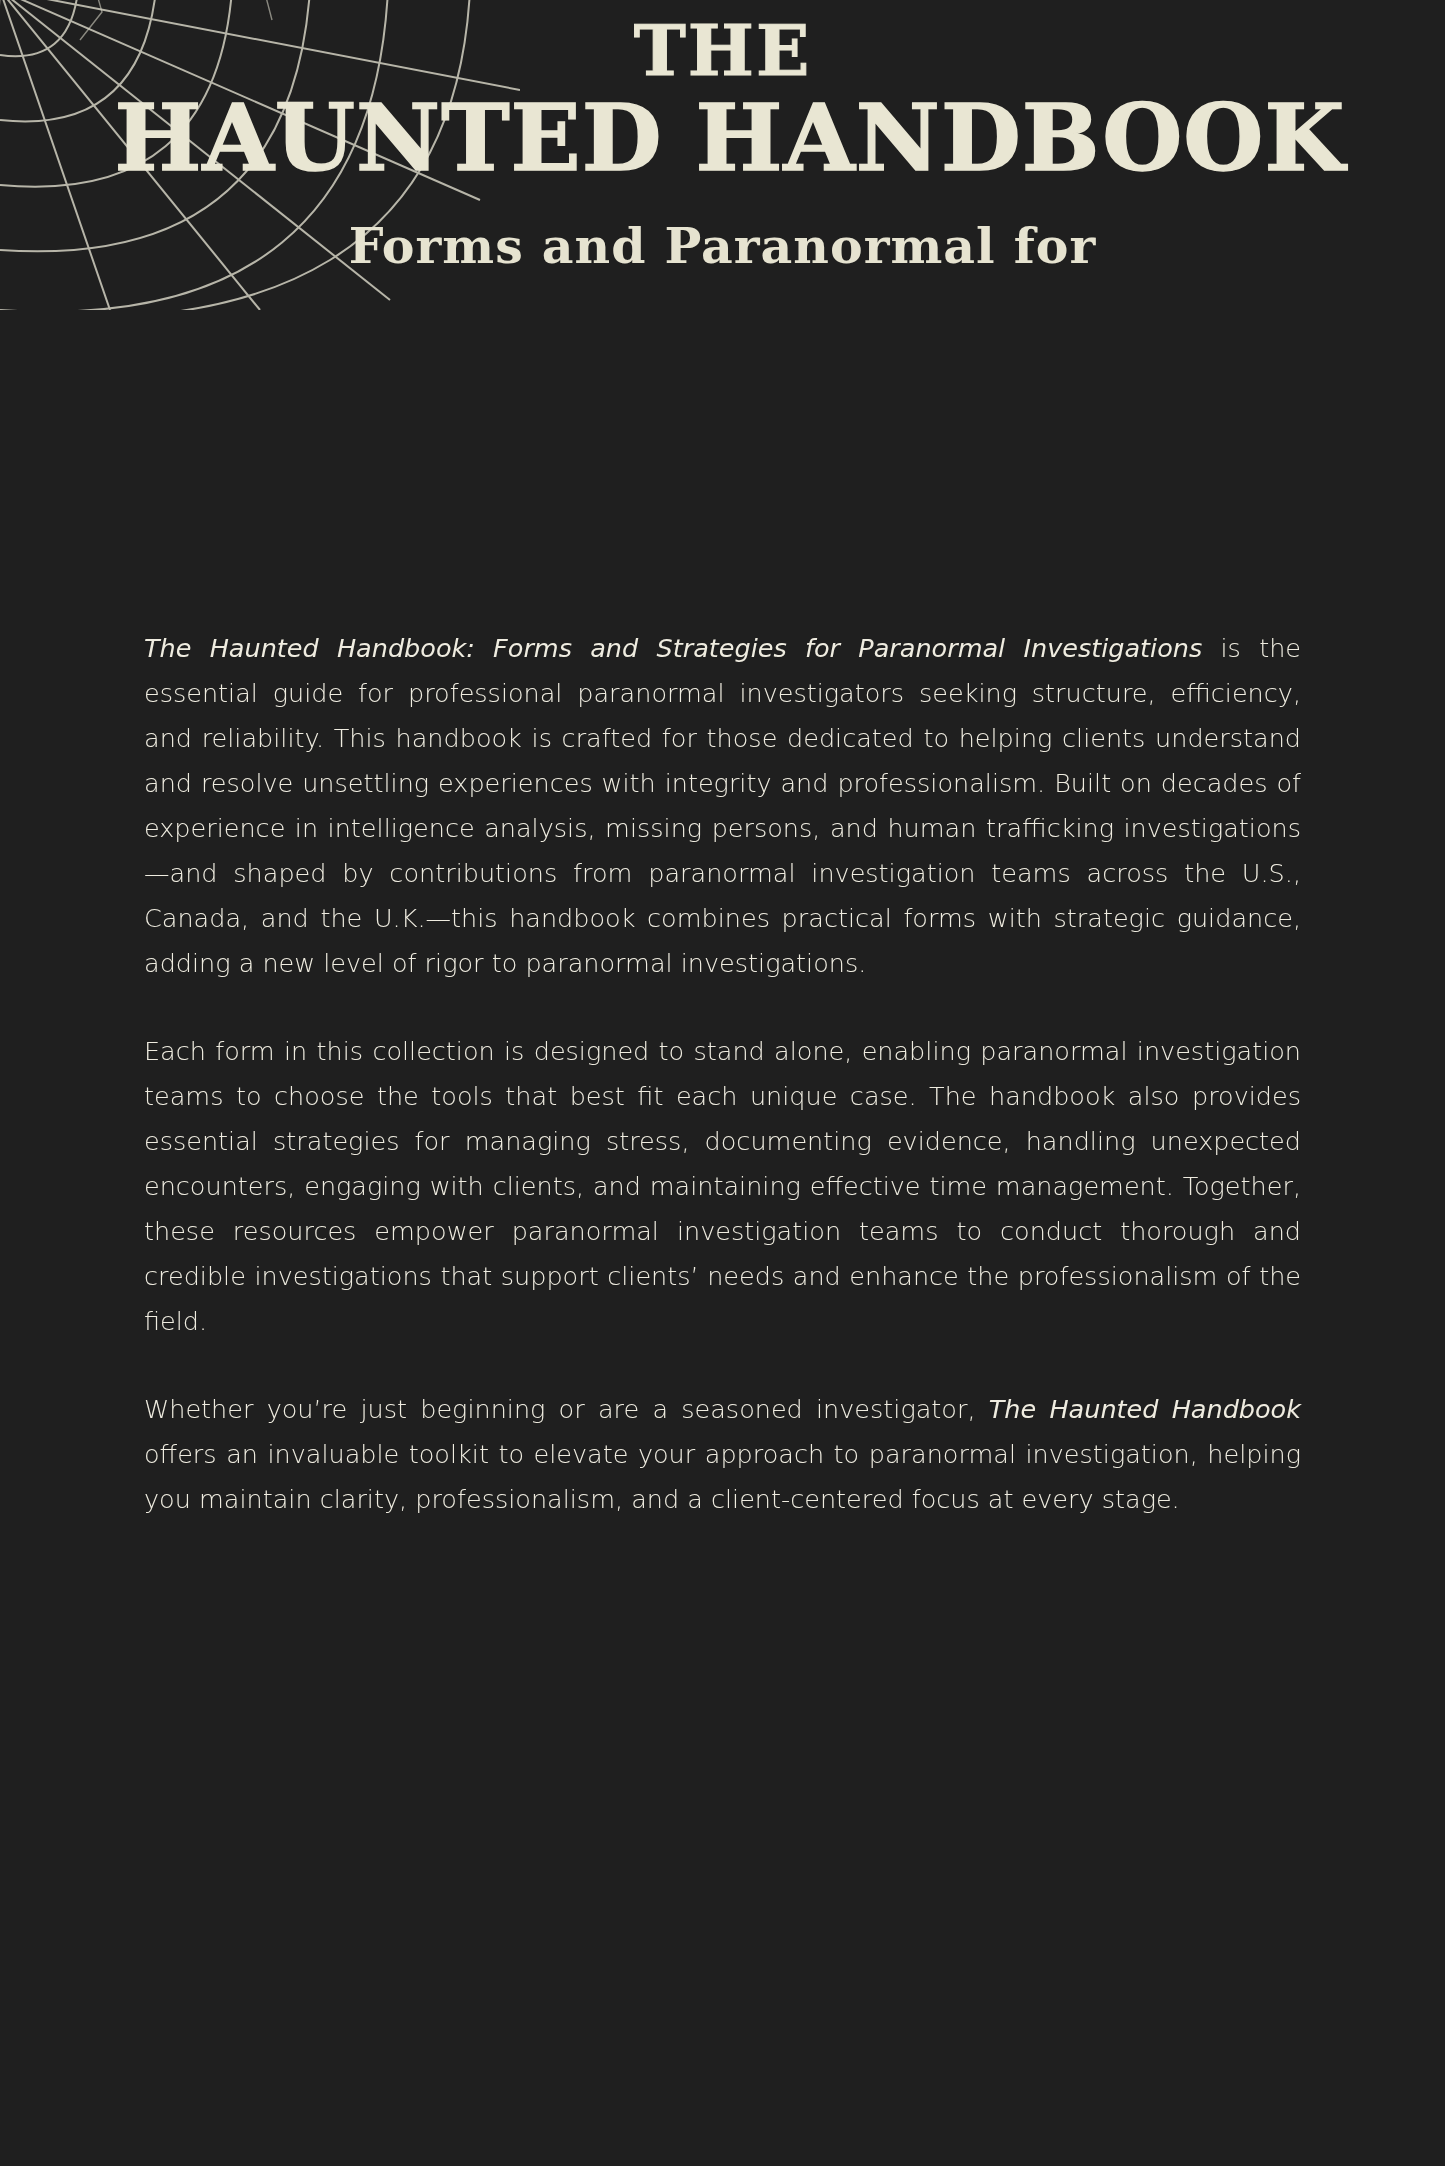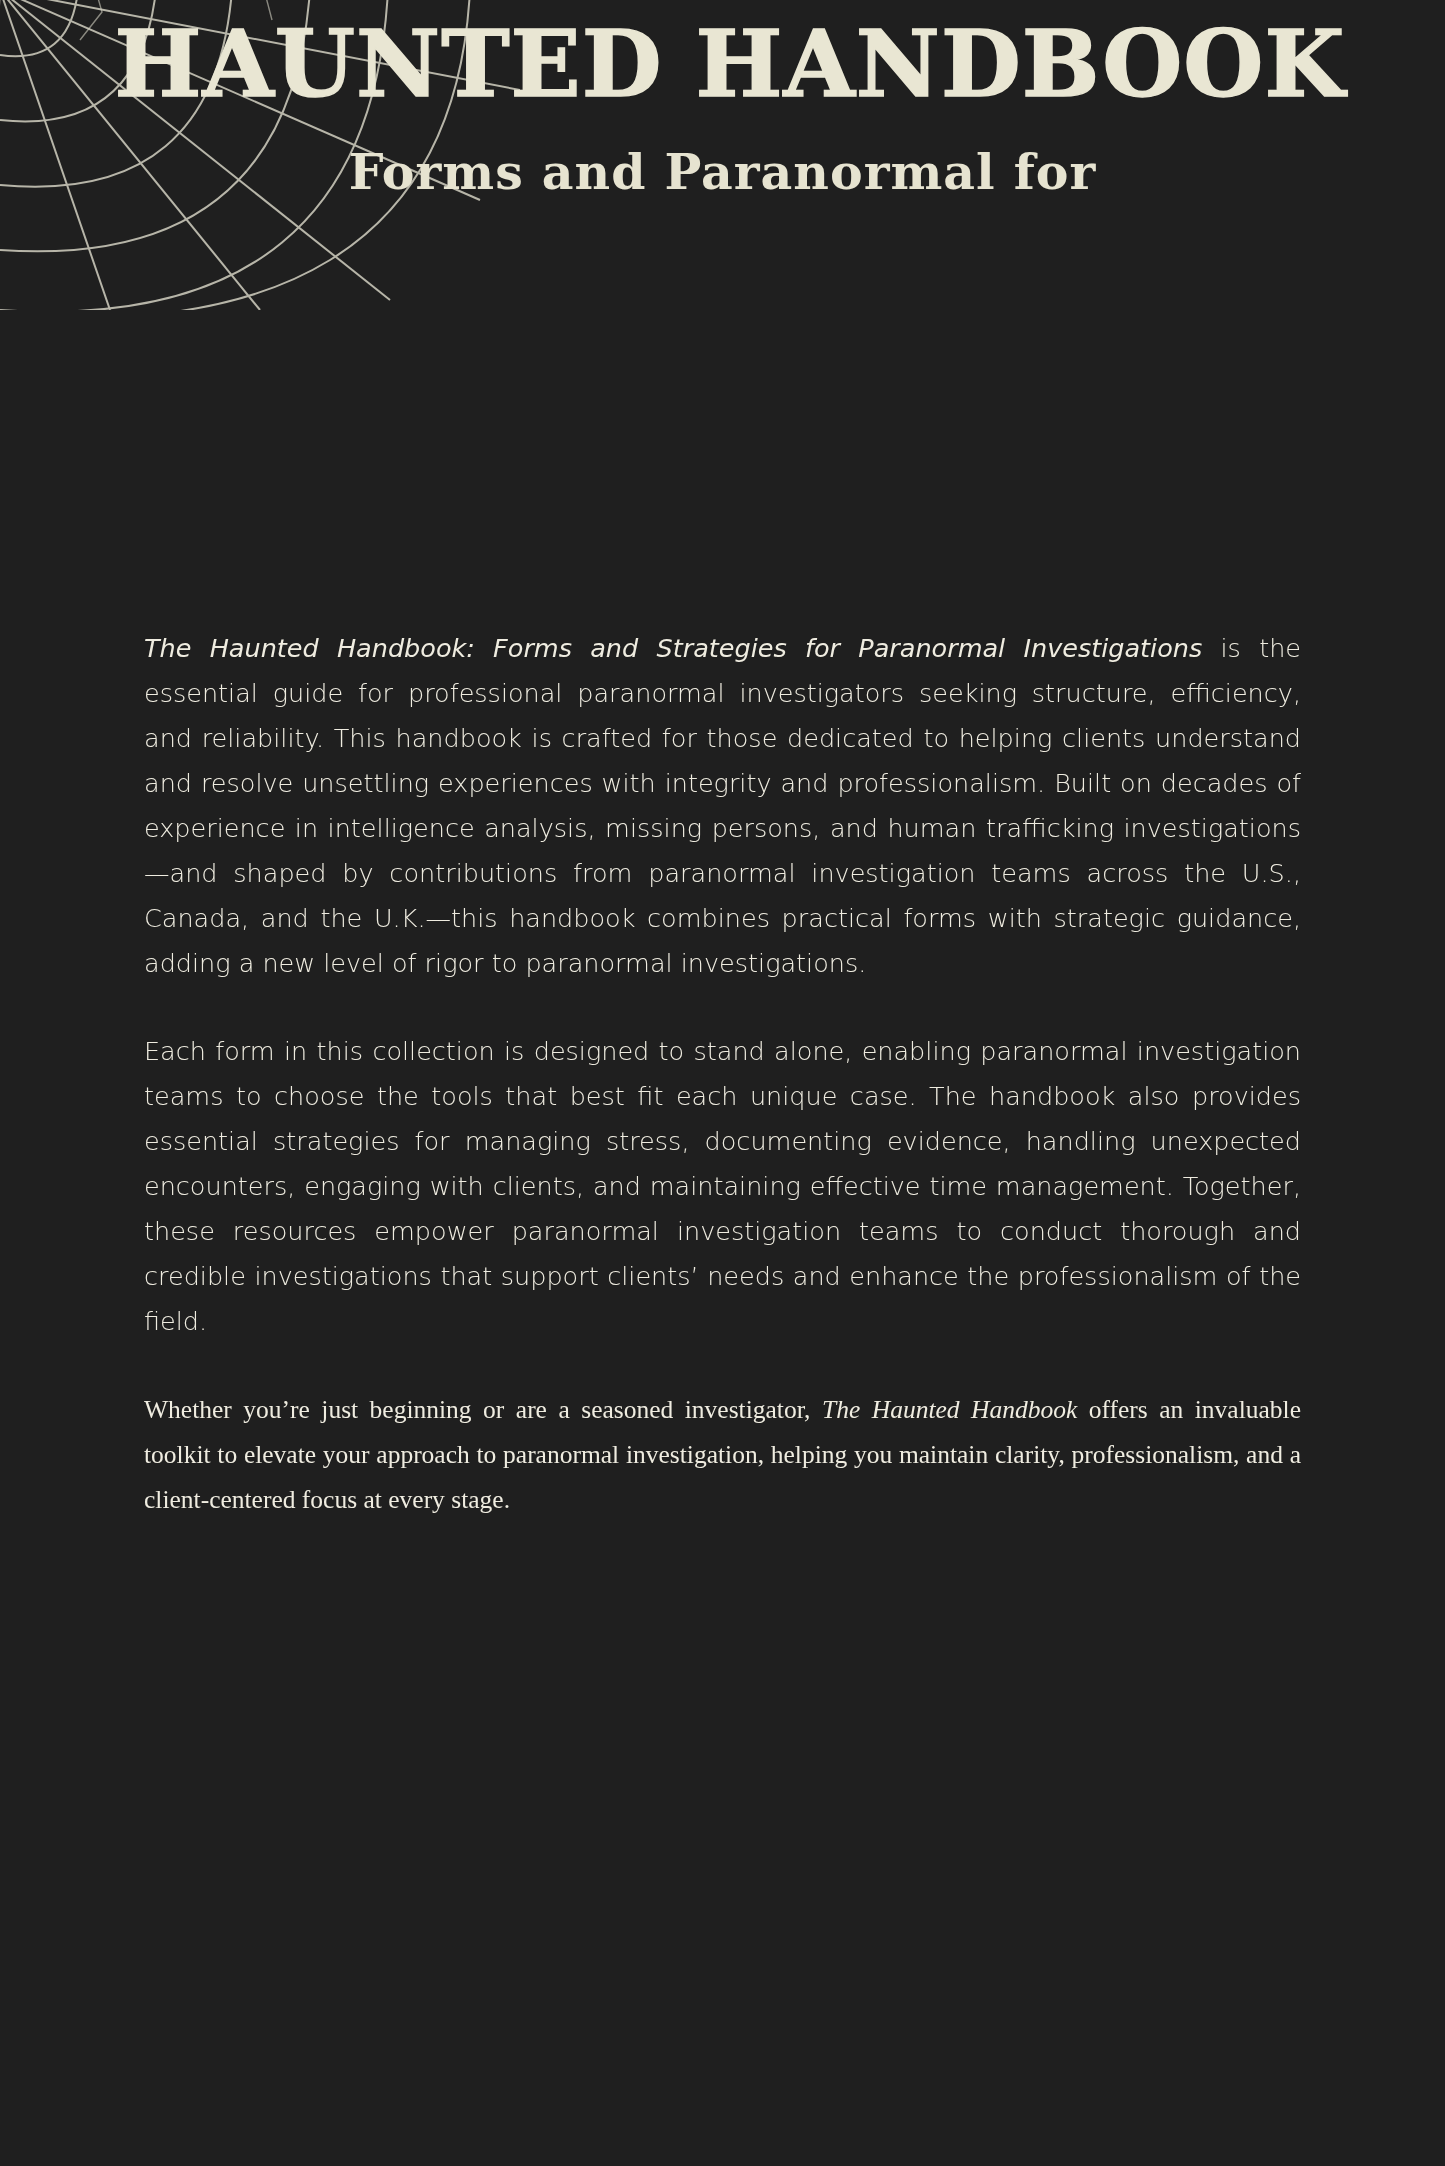--- a/index.html
+++ b/index.html
@@ -85,21 +85,21 @@
   }
   .para {
     font-family: "DejaVu Sans", sans-serif;
     font-size: 25.5px;
     line-height: 45px;
     text-align: justify;
     color: #efece0;
     margin: 16px 0 43px 0;
     font-weight: 300;
   }
-  .para:last-child { margin-bottom: 0; font-family: Liberation Serif, serif; }
+  .para:last-child { margin-bottom: 0; }
   .para em {
     font-style: italic;
   }
 </style>
 </head>
 <body>
 
 <div class="page">
 
   <svg class="web" viewBox="0 0 560 340" xmlns="http://www.w3.org/2000/svg">
@@ -120,20 +120,21 @@
       <path d="M 40 340 Q 410 365 428 20"></path>
       <path d="M -10 340 Q 490 400 510 20"></path>
     </g>
     <g stroke="#d2d0c1" stroke-width="1.4" fill="none" opacity="0.6">
       <path d="M 130 0 L 142 42 L 120 70"></path>
       <path d="M 300 4 L 312 50"></path>
     </g>
   </svg>
 
   <div class="header">
+    <div class="title-line1">THE</div>
     <div class="title-line2">HAUNTED HANDBOOK</div>
     <div class="subtitle">
       <div>Forms and Paranormal for</div>
     </div>
   </div>
 
   <div class="content">
     <p class="para"><em>The Haunted Handbook: Forms and Strategies for Paranormal Investigations</em><span> is the essential guide for professional paranormal investigators seeking structure, efficiency, and reliability. This handbook is crafted for those dedicated to helping clients understand and resolve unsettling experiences with integrity and professionalism. Built on decades of experience in intelligence analysis, missing persons, and human trafficking investigations—and shaped by contributions from paranormal investigation teams across the U.S., Canada, and the U.K.—this handbook combines practical forms with strategic guidance, adding a new level of rigor to paranormal investigations.</span></p>
 
     <p class="para">Each form in this collection is designed to stand alone, enabling paranormal investigation teams to choose the tools that best fit each unique case. The handbook also provides essential strategies for managing stress, documenting evidence, handling unexpected encounters, engaging with clients, and maintaining effective time management. Together, these resources empower paranormal investigation teams to conduct thorough and credible investigations that support clients’ needs and enhance the professionalism of the field.</p>

